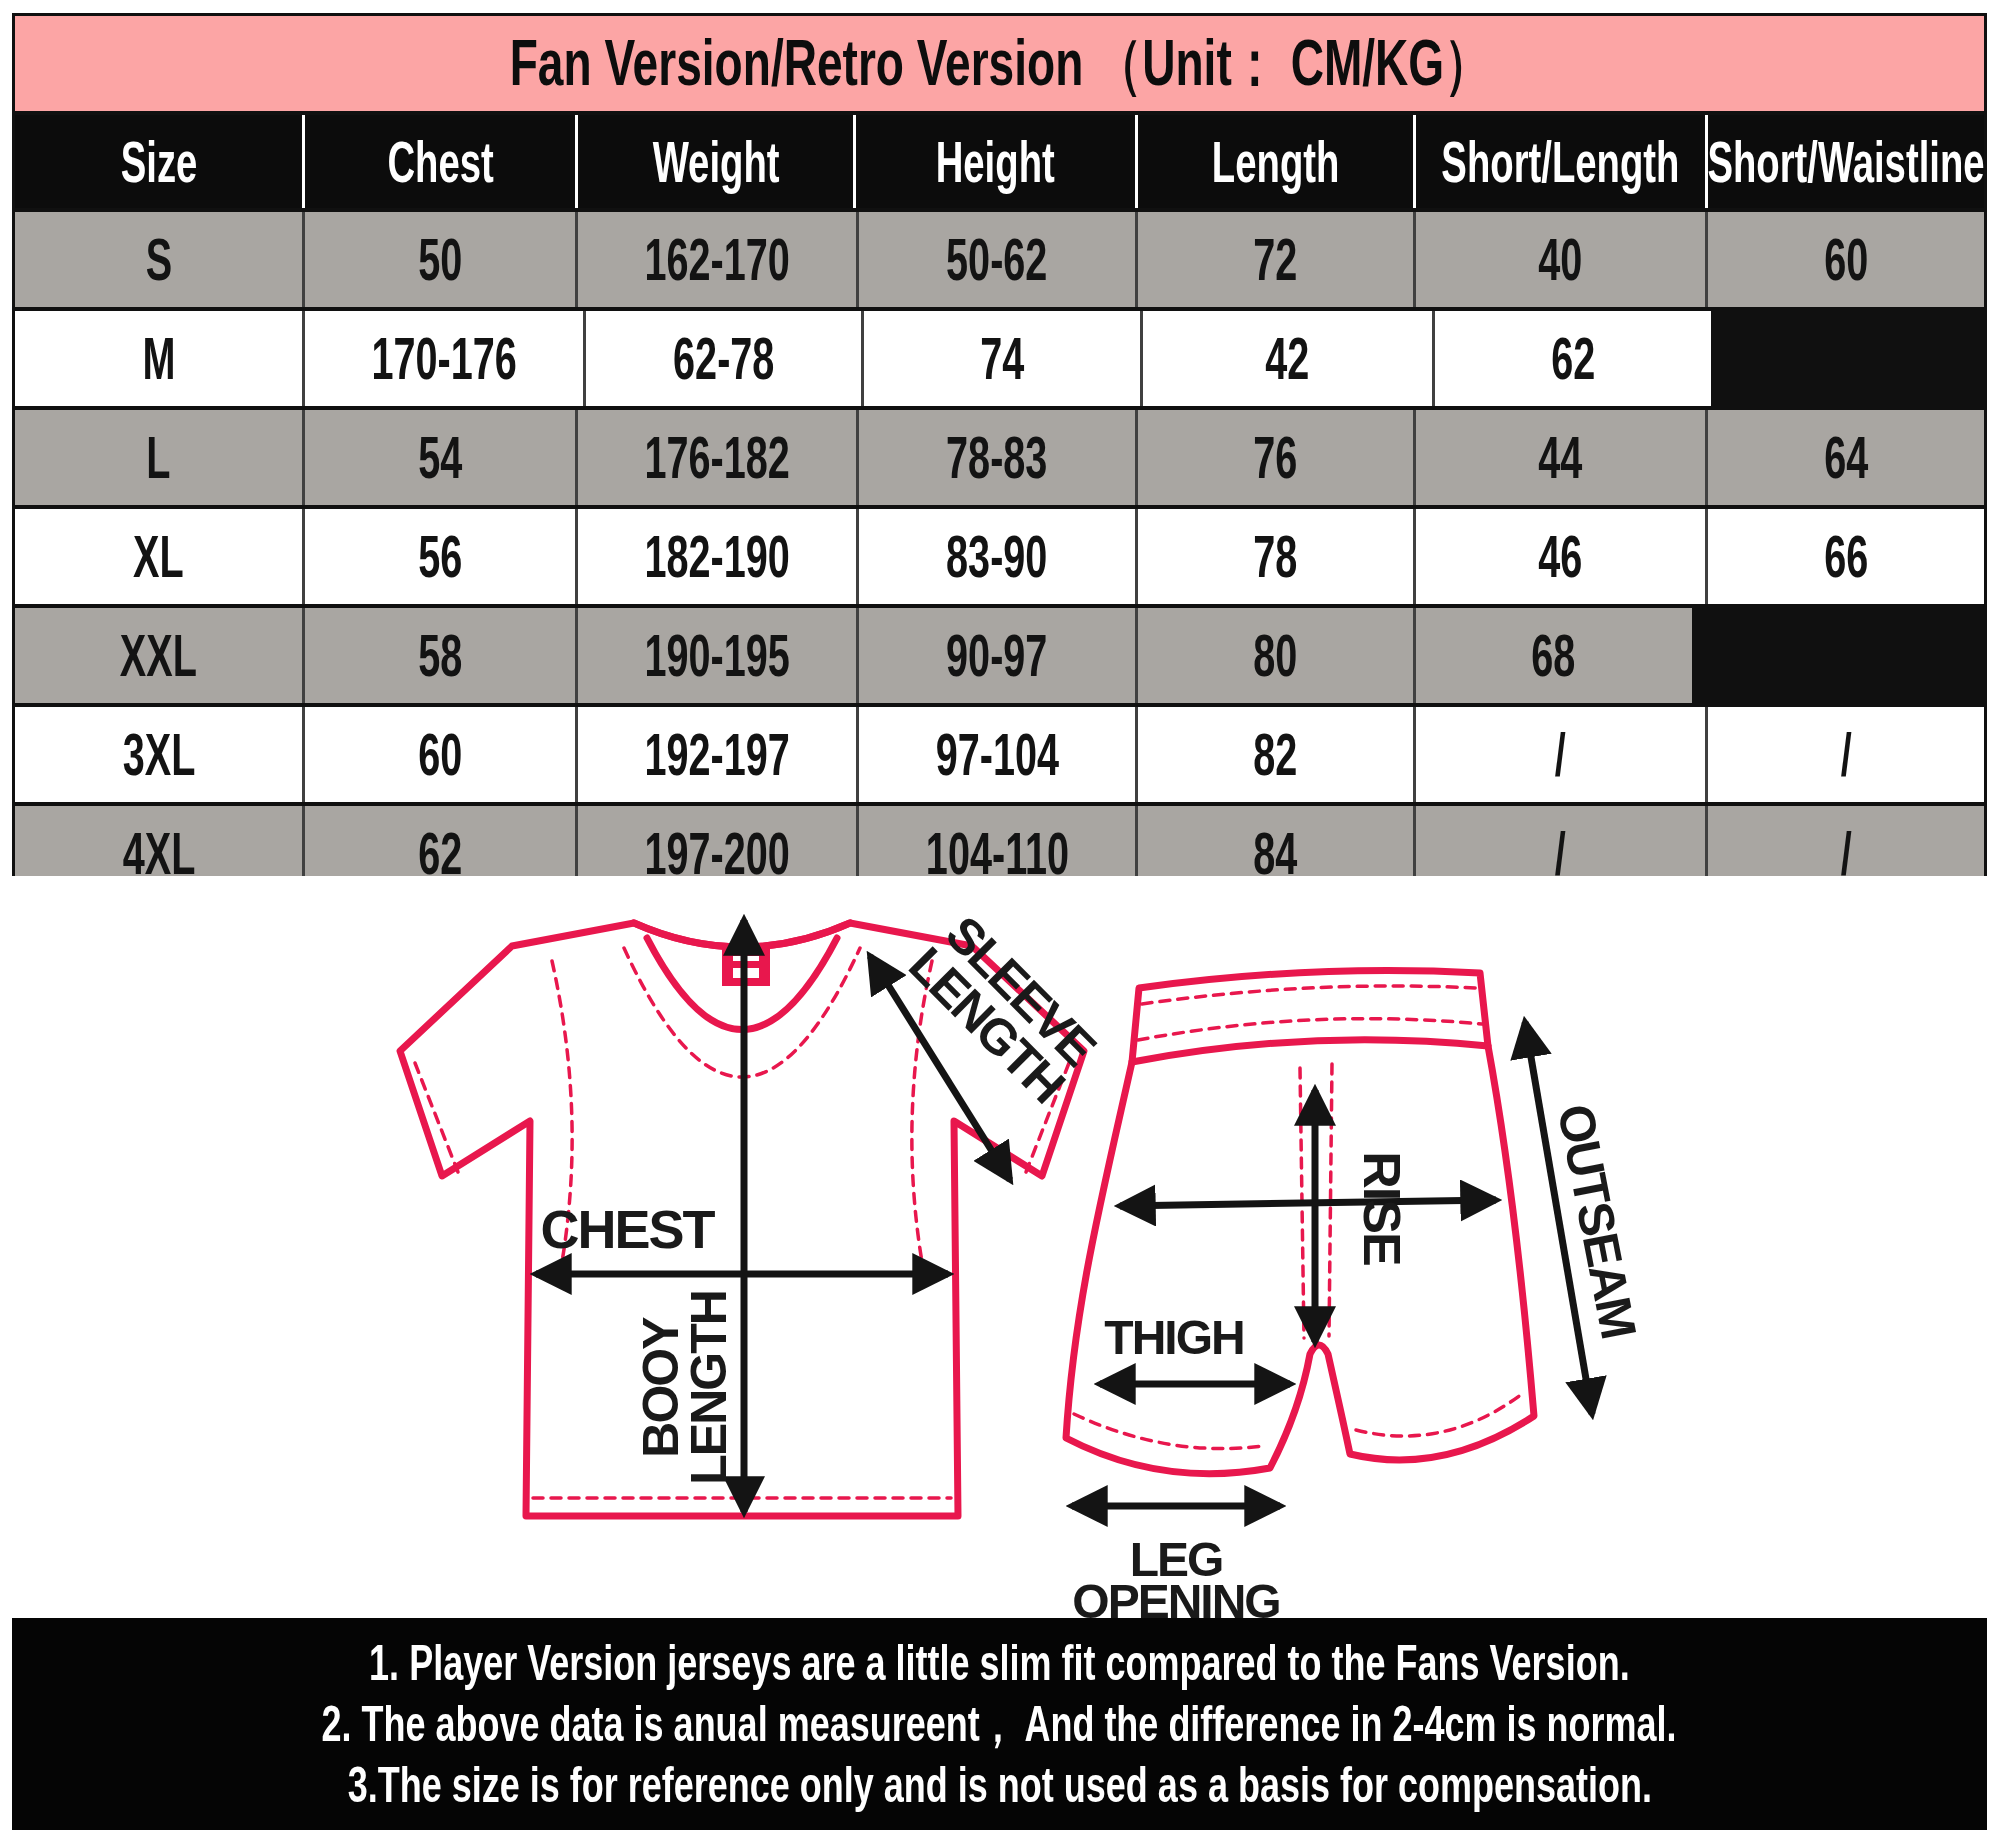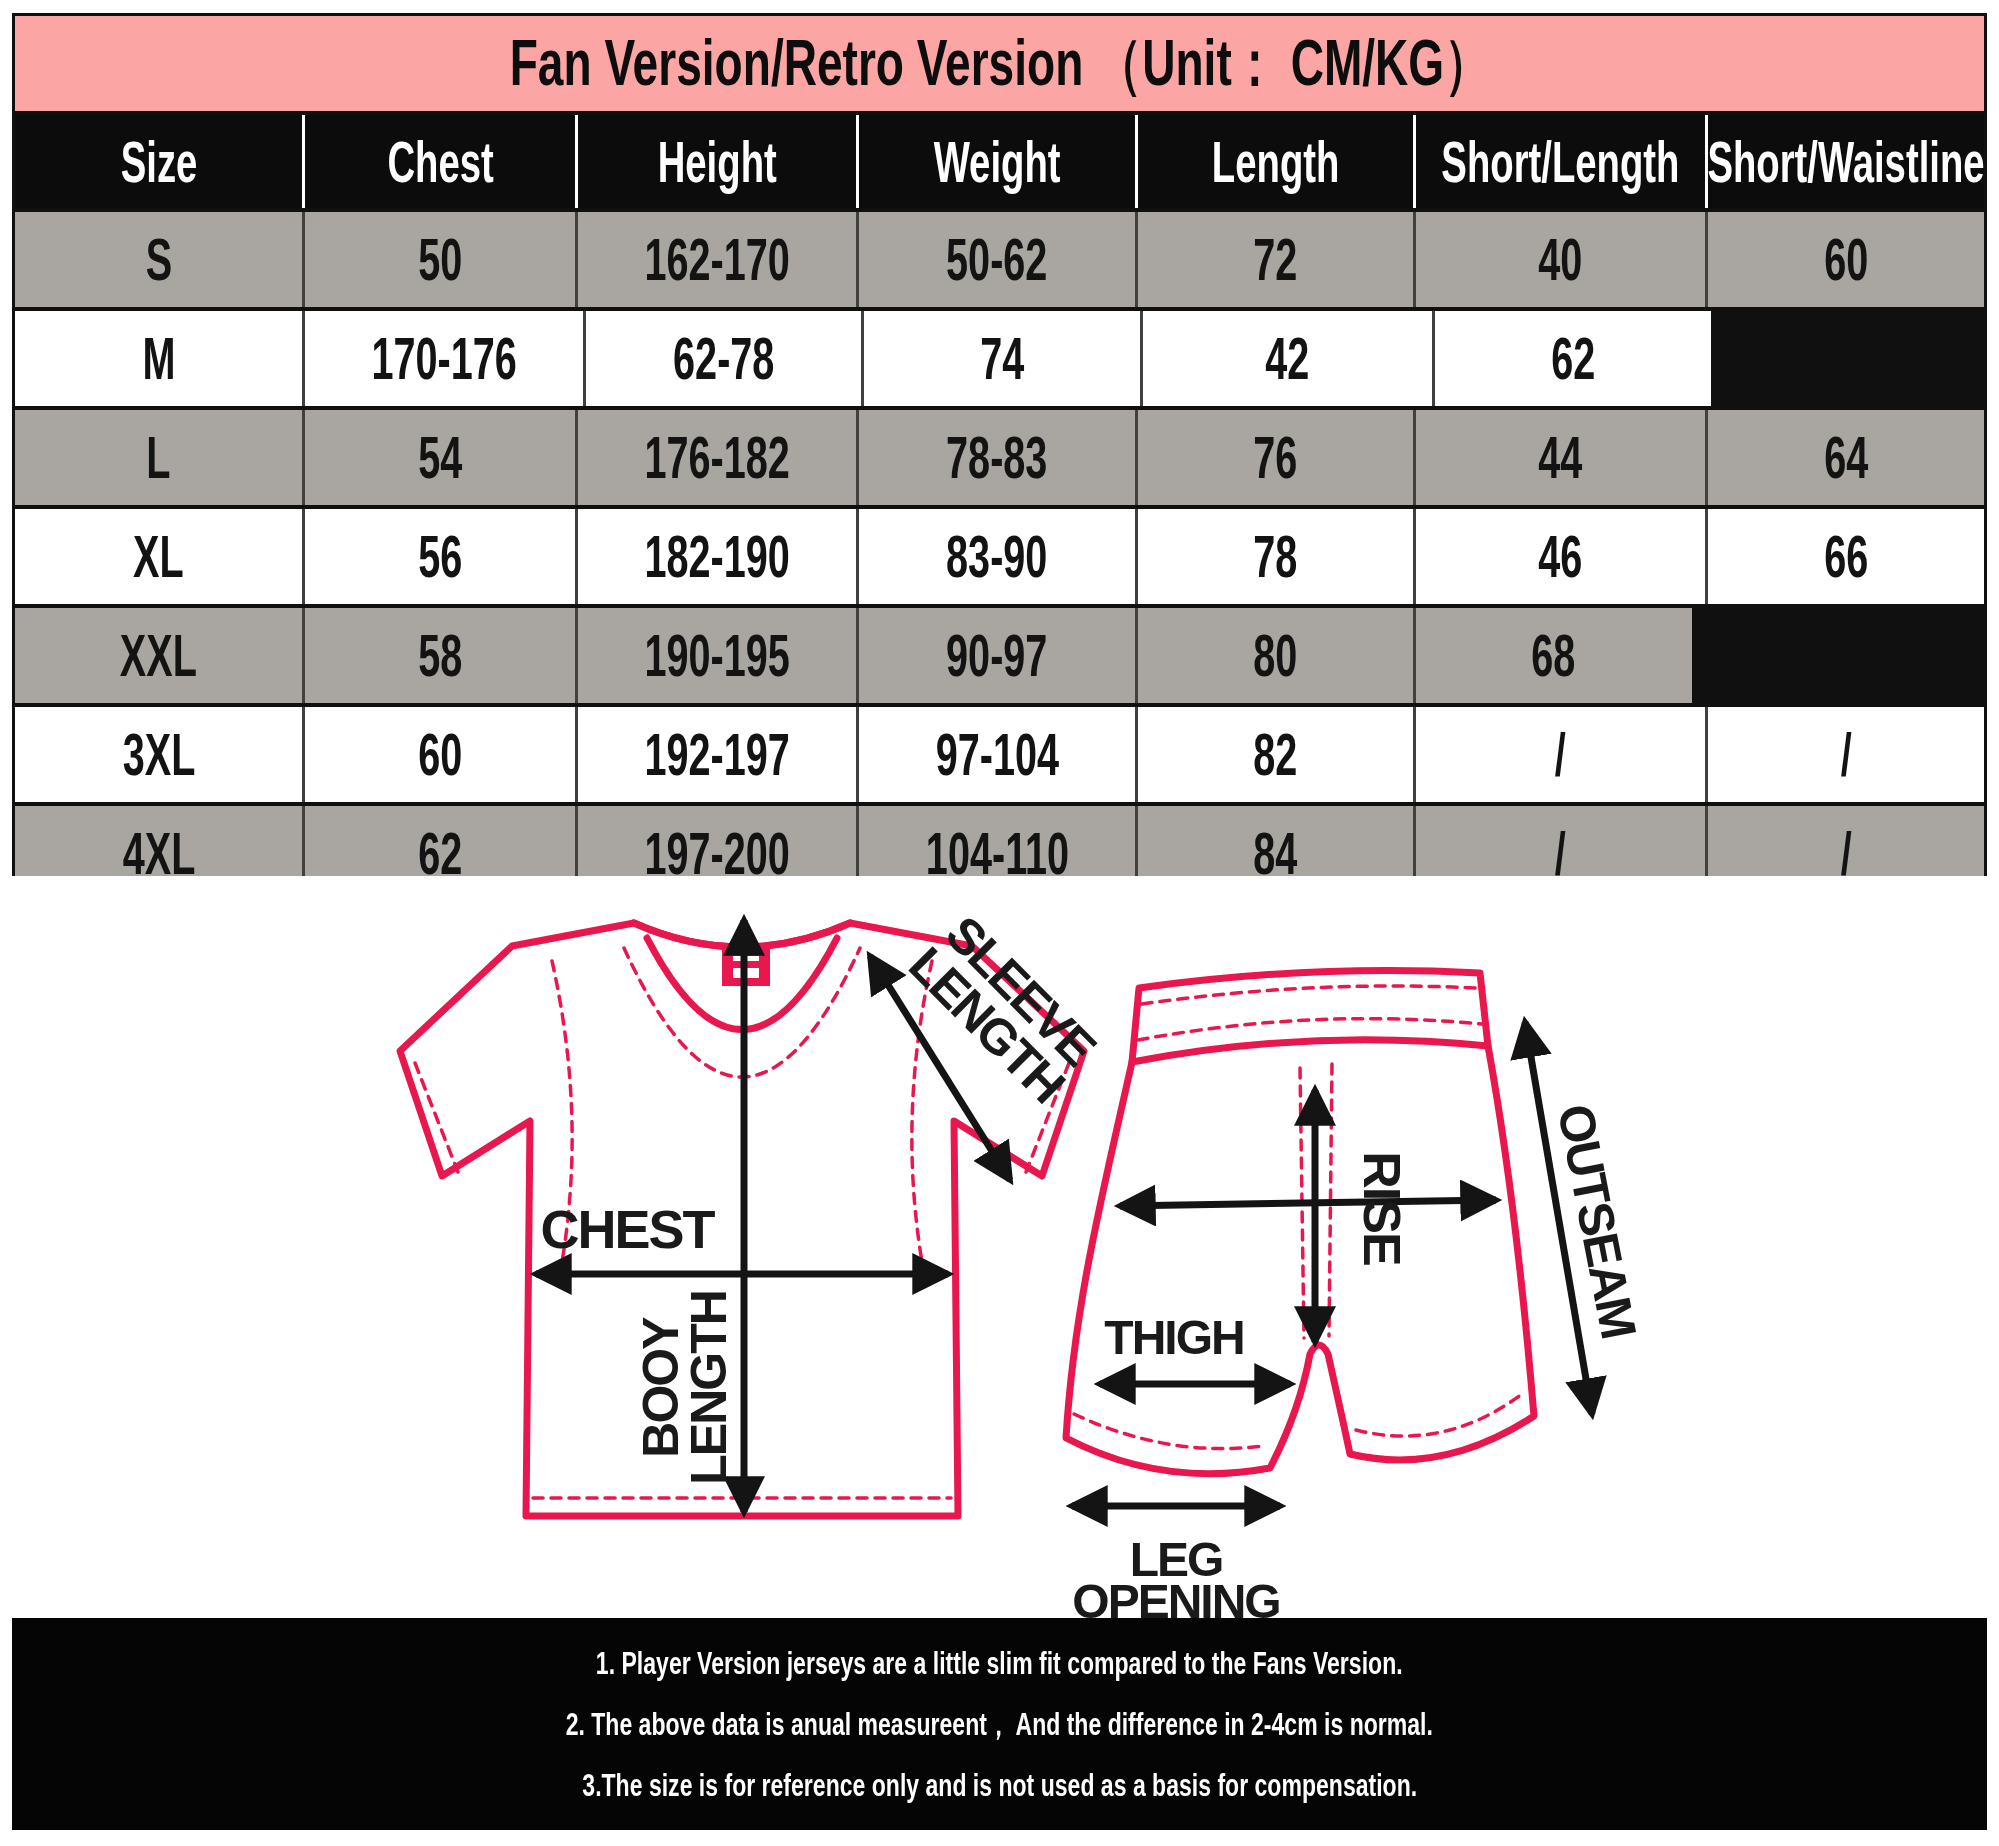--- a/index.html
+++ b/index.html
@@ -32,43 +32,43 @@
   .diagram svg{display:block;}
   .garment{fill:#ffffff;stroke:#e8174d;stroke-width:7;stroke-linejoin:round;stroke-linecap:round;}
   .gline{fill:none;stroke:#e8174d;stroke-width:7;stroke-linecap:round;}
   .gdash{fill:none;stroke:#e8174d;stroke-width:3.5;stroke-dasharray:10 8;stroke-linecap:round;}
   .arrow{fill:none;stroke:#141414;stroke-width:7;}
   .dlabel{font-family:"Liberation Sans",sans-serif;font-weight:bold;fill:#1a1a1a;letter-spacing:-2px;}
 
   
   .notes{position:absolute;left:12px;top:1618px;width:1975px;height:212px;background:#050505;
     display:flex;flex-direction:column;align-items:center;justify-content:center;}
-  .note-line{color:#ffffff;font-size:32px;font-weight:bold;line-height:61px;text-align:center;}
+  .note-line{color:#ffffff;font-size:50px;font-weight:bold;line-height:61px;text-align:center;}
 </style>
 </head>
 <body>
 
 <div class="page">
 
   <div class="size-table">
     <div class="title-row">
       <span class="txt"><span class="cond2">Fan Version/Retro Version （Unit： CM/KG）</span></span>
     </div>
     <div class="trow head">
       <div class="cell c0">
           <span class="txt"><span class="cond">Size</span></span>
         </div>
       <div class="cell c1">
           <span class="txt"><span class="cond">Chest</span></span>
         </div>
+      <div class="cell c3">
+          <span class="txt"><span class="cond">Weight</span></span>
+        </div>
       <div class="cell c2">
           <span class="txt"><span class="cond">Height</span></span>
-        </div>
-      <div class="cell c3">
-          <span class="txt"><span class="cond">Weight</span></span>
         </div>
       <div class="cell c4">
           <span class="txt"><span class="cond">Length</span></span>
         </div>
       <div class="cell c5">
           <span class="txt"><span class="cond">Short/Length</span></span>
         </div>
       <div class="cell c6">
           <span class="txt"><span class="cond">Short/Waistline</span></span>
         </div>

